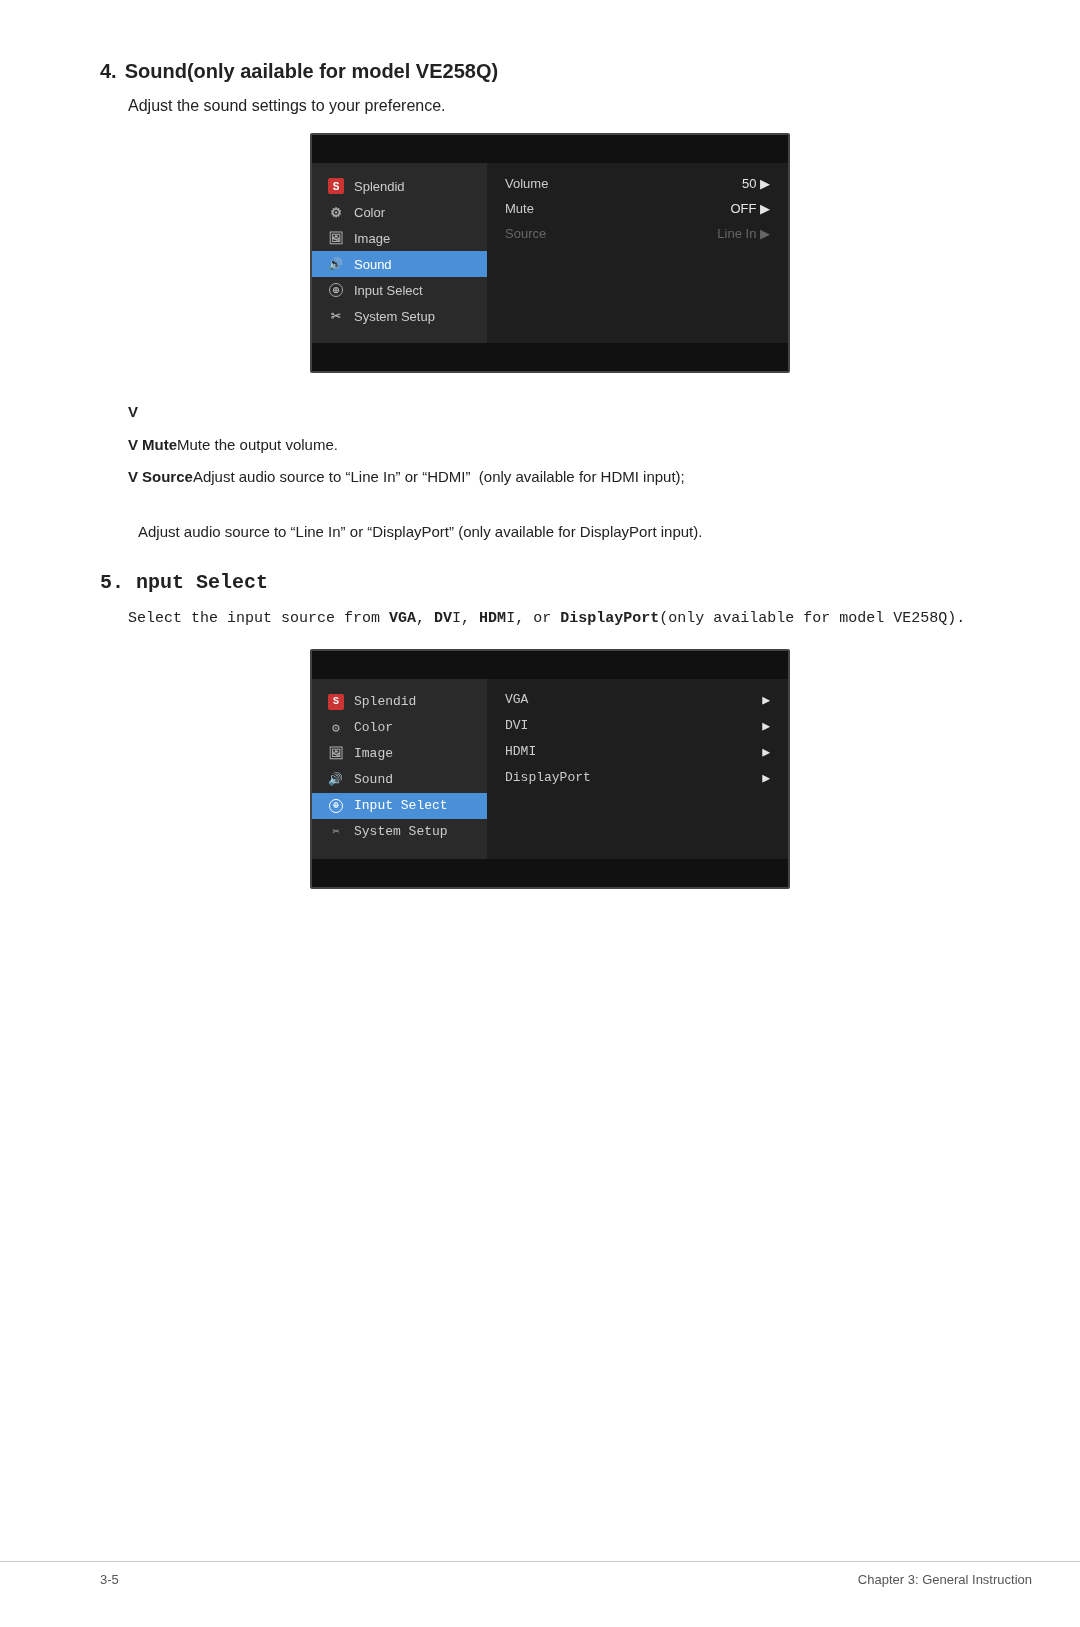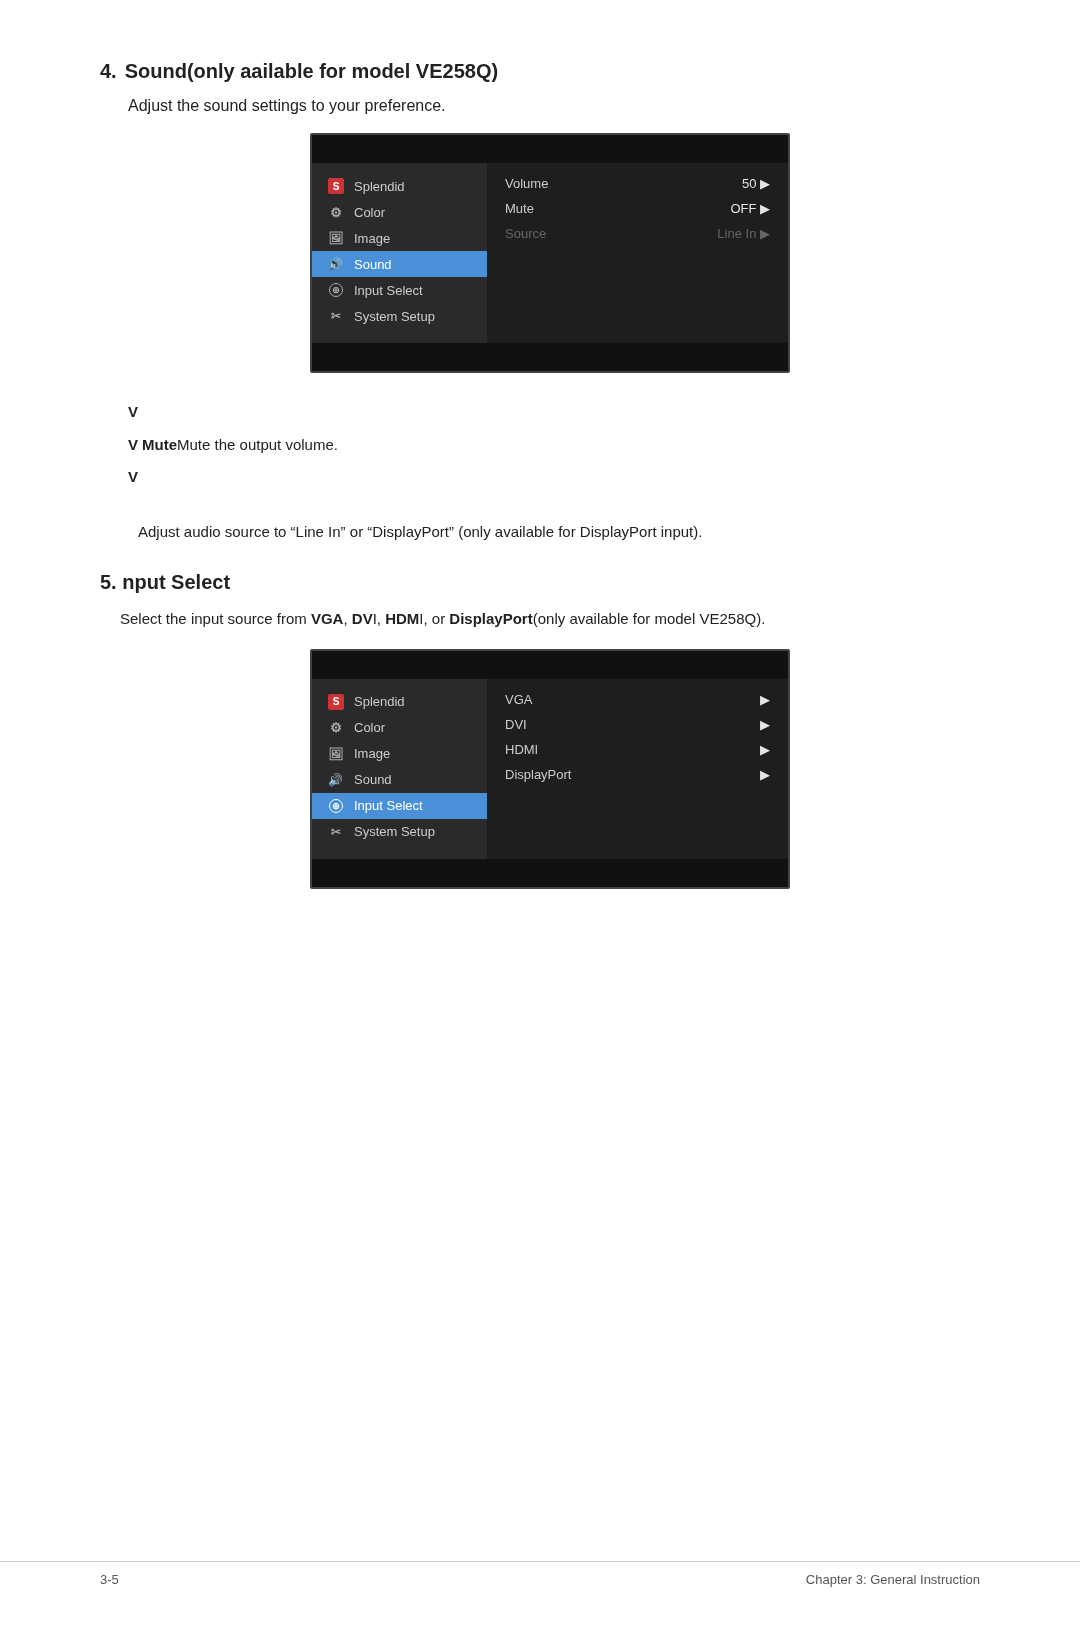--- a/index.html
+++ b/index.html
@@ -162,34 +162,34 @@
     
     .section5-heading {
       font-size: 20px;
       font-weight: bold;
       margin-bottom: 14px;
     }
 
     .section5-intro {
       font-size: 15px;
       margin-bottom: 18px;
-      margin-left: 20px;
+      margin-left: 28px;
       line-height: 1.5;
     }
 
     
     .page-footer {
       position: absolute;
       bottom: 40px;
       left: 0;
       right: 0;
       border-top: 1px solid #ccc;
       display: flex;
       justify-content: space-between;
-      padding: 10px 100px 0 100px;
+      padding: 10px 48px 0 100px;
       font-size: 13px;
       color: #555;
     }
 
     
     .icon-s {
       display: inline-flex;
       align-items: center;
       justify-content: center;
       width: 16px;
@@ -340,26 +340,27 @@
     <div class="bullet-list">
       <div class="bullet-item">
         <span class="bullet-v">V</span>
       </div>
       <div class="bullet-item">
         <span class="bullet-v">V</span>
         <p><strong>Mute</strong>Mute the output volume.</p>
       </div>
       <div class="bullet-item">
         <span class="bullet-v">V</span>
+        <p><strong>Source</strong>Adjust audio source to “Line In” or “HDMI” &nbsp;(only available for HDMI input);</p>
       </div>
     </div>
     <div class="extra-text">Adjust audio source to “Line In” or “DisplayPort” (only available for DisplayPort input).</div>
   </div>
 
-  <div style="margin-top:10px;">
+  <div style="margin-top:10px;font-family:Liberation Mono, monospace;">
     <div class="section5-heading">
       <span>5. </span><span>nput Select</span>
     </div>
     <div class="section5-intro">
       Select the input source from <strong>VGA</strong>, <strong>DV</strong>I, <strong>HDM</strong>I, or <strong>DisplayPort</strong>(only available for model VE258Q).
     </div>
 
     <div class="osd-box">
       <div class="osd-top-bar"></div>
       <div class="osd-body">

